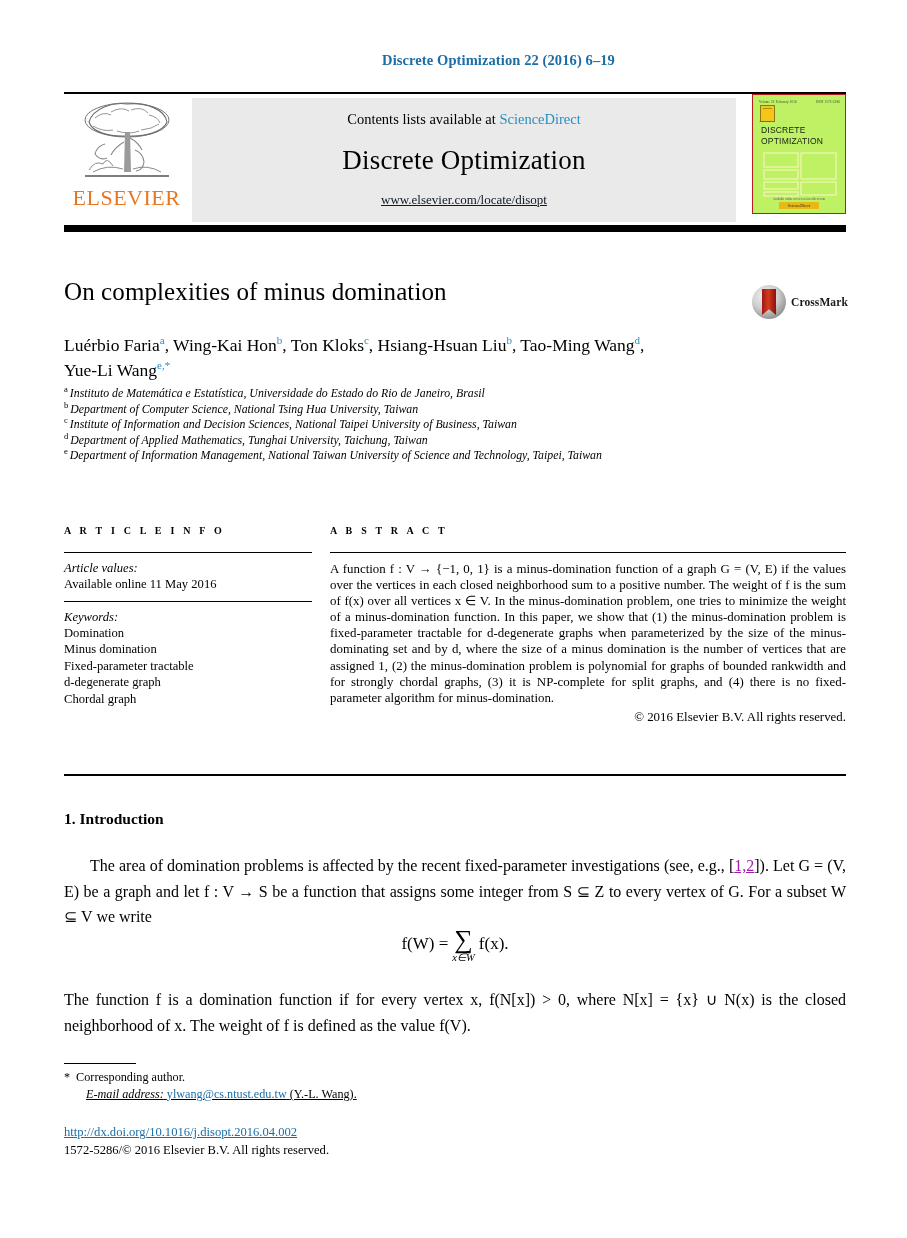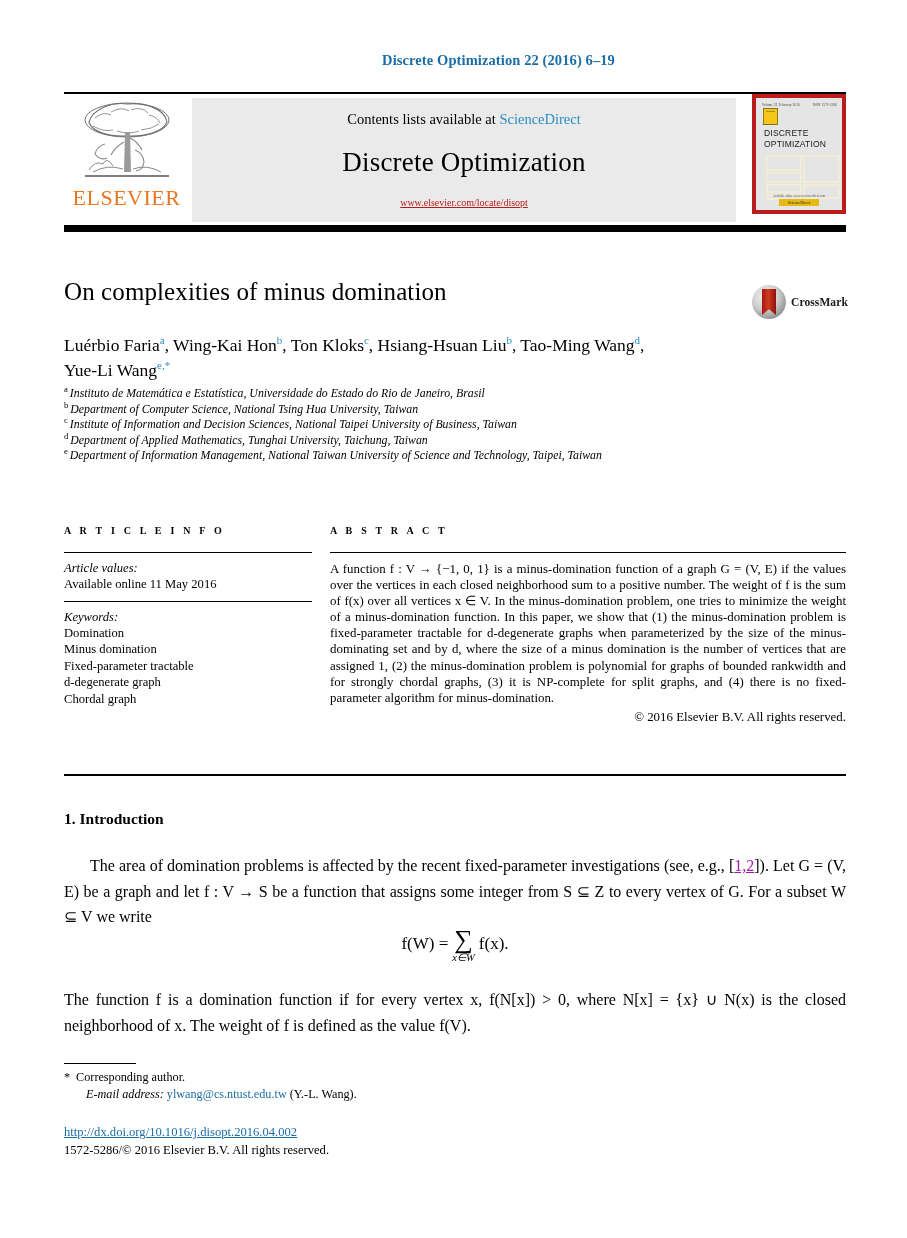--- a/index.html
+++ b/index.html
@@ -85,35 +85,35 @@
   }
   .contents-line a {
     color: #2a8fc4;
     text-decoration: none;
   }
   .journal-title {
     font-size: 27px;
     letter-spacing: .2px;
   }
   .journal-url {
-    font-size: 10px;
-    color: #b91c1c;
+    font-size: 13px;
+    color: #0f172a;
   }
   .cover-block {
     flex: 0 0 96px;
     width: 96px;
     display: flex;
     align-items: flex-start;
     justify-content: flex-end;
   }
   .cover {
     width: 94px;
     height: 120px;
-    background: #e5e5e5;
-    border: 4px solid #b91c1c;
+    background: #bef264;
+    border: 1px solid #b91c1c;
     box-sizing: border-box;
     position: relative;
     overflow: hidden;
   }
   .cover-topline {
     position: absolute;
     top: 5px; left: 6px; right: 5px;
     display: flex;
     justify-content: space-between;
     font-size: 3.2px;
@@ -376,20 +376,21 @@
     position: absolute;
     top: 1069px;
     left: 64px;
     width: 520px;
     font-size: 12.2px;
     line-height: 17px;
   }
   .foot-note .star { margin-right: 6px; }
   .foot-email {
     margin-left: 22px;
+    text-decoration: underline;
   }
   .foot-email .lbl { font-style: italic; }
   .foot-email a { color: #1b6ea5; text-decoration: none; }
   .foot-bottom {
     position: absolute;
     top: 1124px;
     left: 64px;
     width: 520px;
     font-size: 12.6px;
     line-height: 17.5px;

